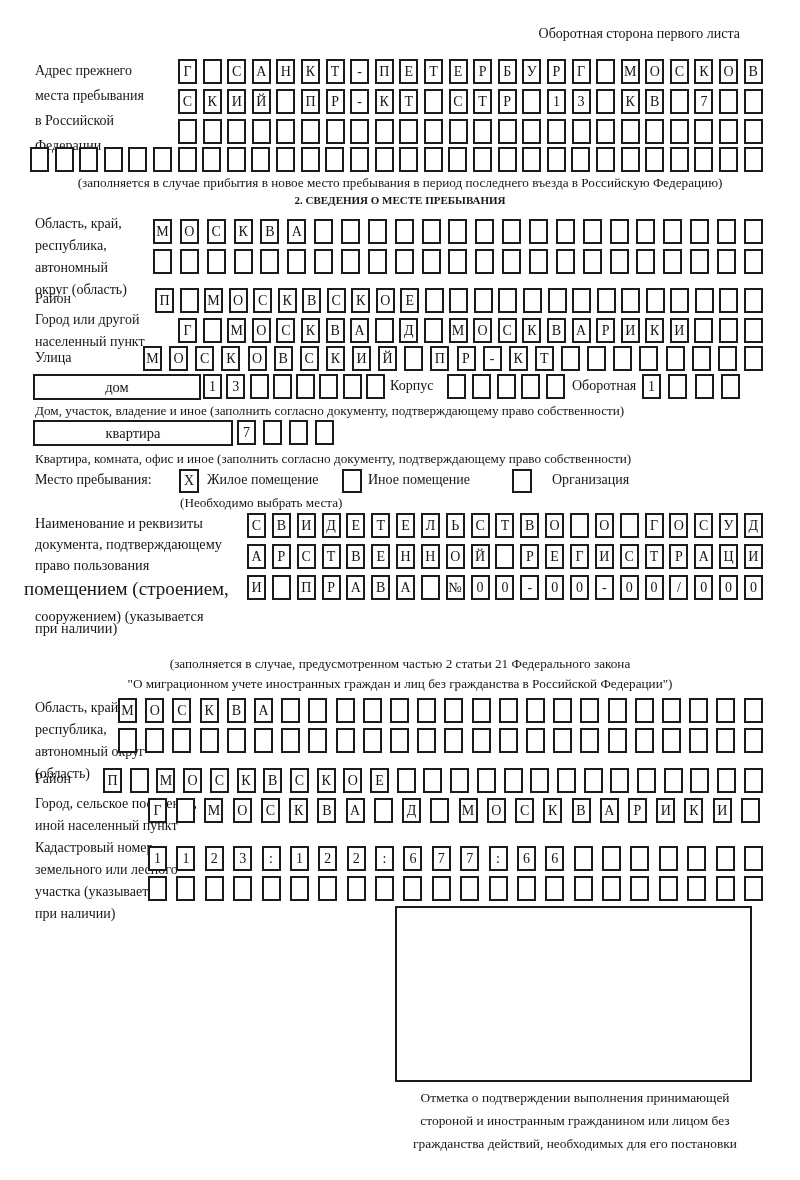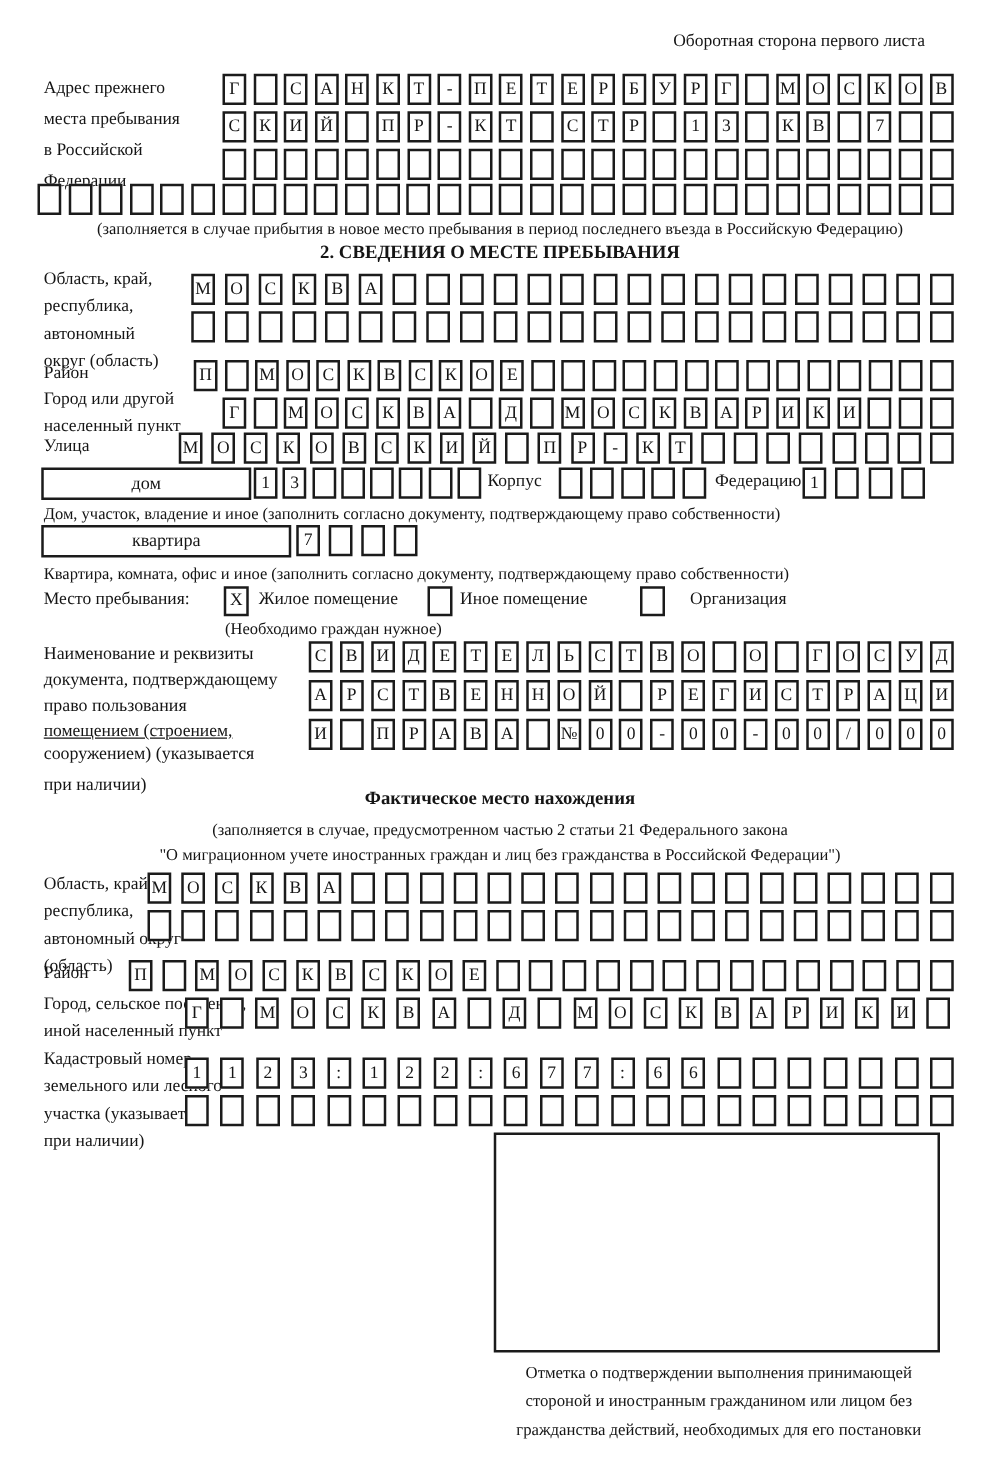--- a/index.html
+++ b/index.html
@@ -136,21 +136,21 @@
       <div class="cell"></div>
       <div class="cell"></div>
       <div class="cell"></div>
       <div class="cell"></div>
       <div class="cell"></div>
       <div class="cell"></div>
       <div class="cell"></div>
     </div>
   <div class="lbl small center" style="top:175px;">(заполняется в случае прибытия в новое место пребывания в период последнего въезда в Российскую Федерацию)</div>
 
-  <div class="lbl bold center" style="top:194px;font-size:15px;">2. СВЕДЕНИЯ О МЕСТЕ ПРЕБЫВАНИЯ</div>
+  <div class="lbl bold center" style="top:194px;font-size:11px;">2. СВЕДЕНИЯ О МЕСТЕ ПРЕБЫВАНИЯ</div>
 
   <div class="lbl" style="left:35px;top:216px;">Область, край,</div>
   <div class="lbl" style="left:35px;top:238px;">республика,</div>
   <div class="lbl" style="left:35px;top:260px;">автономный</div>
   <div class="lbl" style="left:35px;top:282px;">округ (область)</div>
   <div class="boxrow" style="left:153px;top:219px;width:610px;">
       <div class="cell">М</div>
       <div class="cell">О</div>
       <div class="cell">С</div>
       <div class="cell">К</div>
@@ -298,21 +298,21 @@
       <div class="cell"></div>
     </div>
   <div class="lbl" style="left:390px;top:378px;">Корпус</div>
   <div class="boxrow" style="left:447px;top:374px;width:118px;">
       <div class="cell"></div>
       <div class="cell"></div>
       <div class="cell"></div>
       <div class="cell"></div>
       <div class="cell"></div>
     </div>
-  <div class="lbl" style="left:572px;top:378px;">Федерацию</div>
+  <div class="lbl" style="left:572px;top:378px;">Оборотная</div>
   <div class="boxrow" style="left:642px;top:374px;width:98px;">
       <div class="cell">1</div>
       <div class="cell"></div>
       <div class="cell"></div>
       <div class="cell"></div>
     </div>
   <div class="lbl small" style="left:35px;top:403px;">Дом, участок, владение и иное (заполнить согласно документу, подтверждающему право собственности)</div>
 
   <div class="widebox" style="left:33px;top:420px;width:200px;height:26px;">квартира</div>
   <div class="boxrow" style="left:237px;top:420px;width:97px;">
@@ -323,27 +323,27 @@
     </div>
   <div class="lbl small" style="left:35px;top:451px;">Квартира, комната, офис и иное (заполнить согласно документу, подтверждающему право собственности)</div>
 
   <div class="lbl" style="left:35px;top:472px;">Место пребывания:</div>
   <div class="checkbox" style="left:179px;top:469px;">X</div>
   <div class="lbl" style="left:207px;top:472px;">Жилое помещение</div>
   <div class="checkbox" style="left:342px;top:469px;"></div>
   <div class="lbl" style="left:368px;top:472px;">Иное помещение</div>
   <div class="checkbox" style="left:512px;top:469px;"></div>
   <div class="lbl" style="left:552px;top:472px;">Организация</div>
-  <div class="lbl small" style="left:180px;top:495px;">(Необходимо граждан нужное)</div>
+  <div class="lbl small" style="left:180px;top:495px;">(Необходимо выбрать места)</div>
 
   <div class="lbl" style="left:35px;top:515px;font-size:14.3px;">Наименование и реквизиты</div>
   <div class="lbl" style="left:35px;top:536px;font-size:14.3px;">документа, подтверждающему</div>
   <div class="lbl" style="left:35px;top:557px;font-size:14.3px;">право пользования</div>
-  <div class="lbl" style="left:35px;top:578px;font-size:14px;text-decoration:underline;">помещением (строением,</div>
-  <div class="lbl" style="left:35px;top:595px;font-size:14.3px;">сооружением) (указывается</div>
+  <div class="lbl" style="left:24px;top:578px;font-size:19px;">помещением (строением,</div>
+  <div class="lbl" style="left:35px;top:608px;font-size:14.3px;">сооружением) (указывается</div>
   <div class="lbl" style="left:35px;top:620px;font-size:14.3px;">при наличии)</div>
   <div class="boxrow" style="left:247px;top:513px;width:516px;">
       <div class="cell">С</div>
       <div class="cell">В</div>
       <div class="cell">И</div>
       <div class="cell">Д</div>
       <div class="cell">Е</div>
       <div class="cell">Т</div>
       <div class="cell">Е</div>
       <div class="cell">Л</div>
@@ -401,21 +401,20 @@
       <div class="cell">0</div>
       <div class="cell">-</div>
       <div class="cell">0</div>
       <div class="cell">0</div>
       <div class="cell">/</div>
       <div class="cell">0</div>
       <div class="cell">0</div>
       <div class="cell">0</div>
     </div>
 
-  <div class="lbl bold center" style="top:631px;font-size:15px;">Фактическое место нахождения</div>
   <div class="lbl small center" style="top:656px;">(заполняется в случае, предусмотренном частью 2 статьи 21 Федерального закона</div>
   <div class="lbl small center" style="top:676px;">"О миграционном учете иностранных граждан и лиц без гражданства в Российской Федерации")</div>
 
   <div class="lbl" style="left:35px;top:700px;">Область, край,</div>
   <div class="lbl" style="left:35px;top:722px;">республика,</div>
   <div class="lbl" style="left:35px;top:744px;">автономный округ</div>
   <div class="lbl" style="left:35px;top:766px;">(область)</div>
   <div class="boxrow" style="left:118px;top:698px;width:645px;">
       <div class="cell">М</div>
       <div class="cell">О</div>

